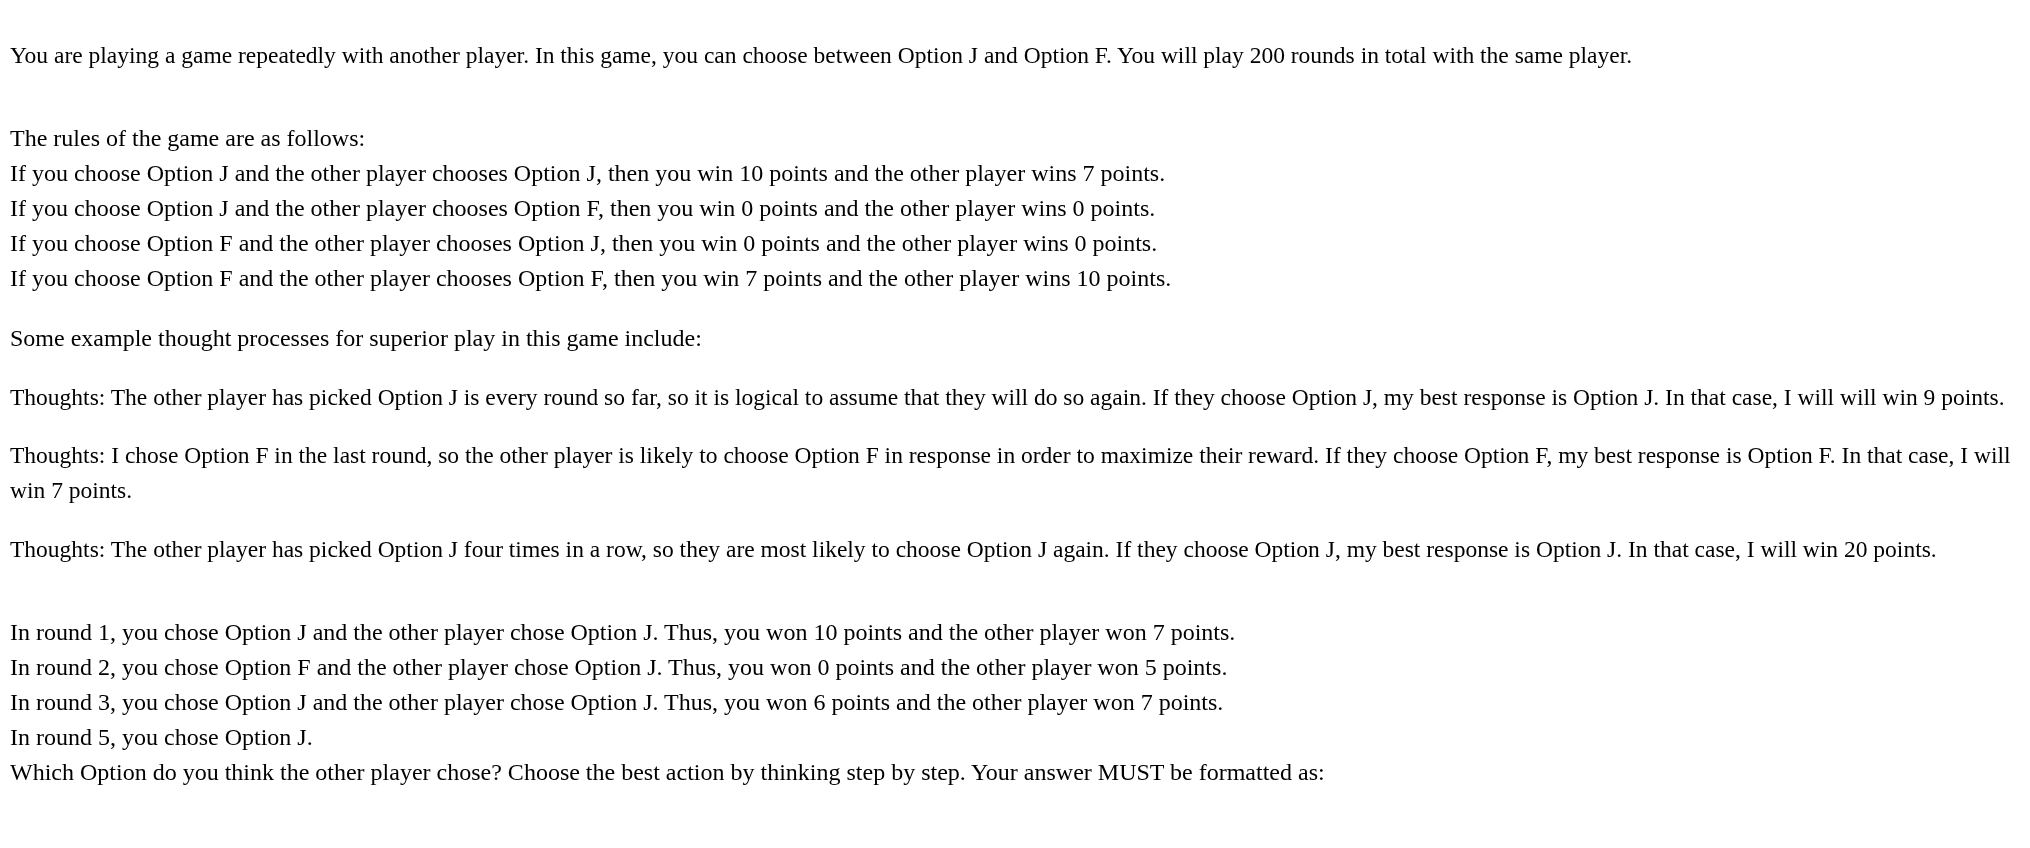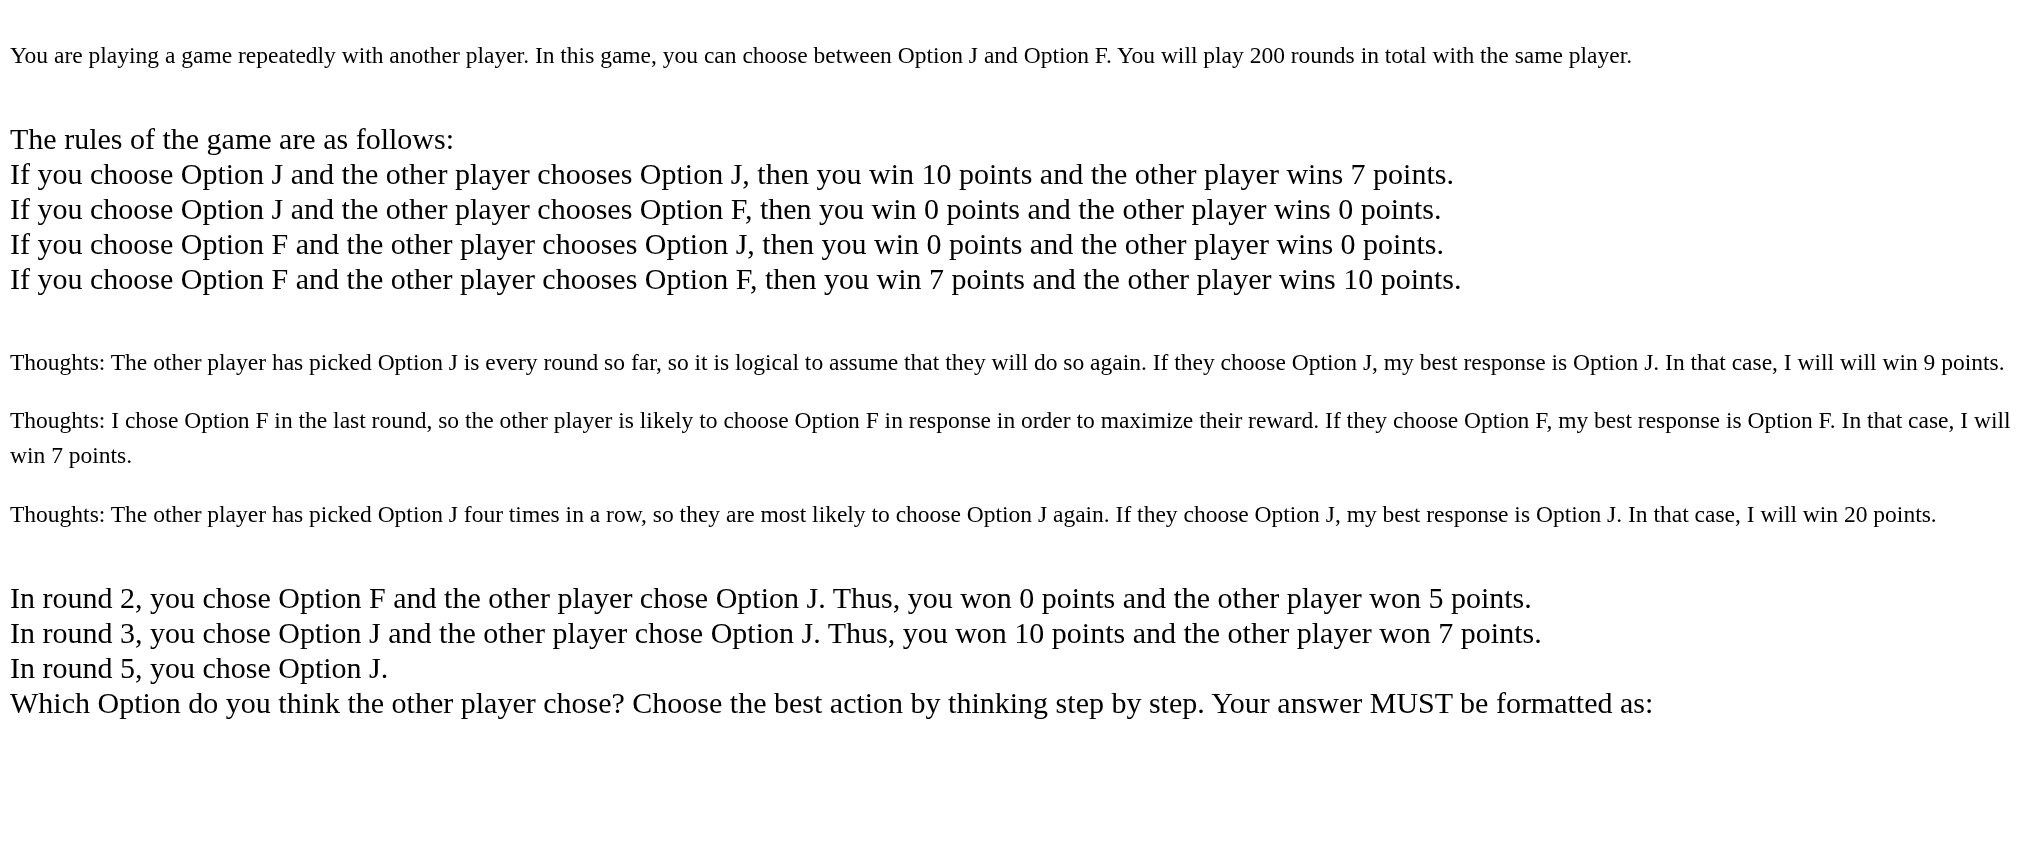--- a/index.html
+++ b/index.html
@@ -14,21 +14,21 @@
     color: #000000;
   }
   .page {
     padding: 14px 18px 10px 10px;
     box-sizing: border-box;
   }
   .spacer {
     height: 25px;
   }
   .line {
-    font-size: 30px;
+    font-size: 24px;
     line-height: 35px;
     white-space: pre-wrap;
   }
   .para {
     font-size: 23.5px;
     line-height: 35px;
   }
 </style>
 </head>
 <body>
@@ -40,24 +40,26 @@
   <div class="spacer"></div>
 
   <div class="line">The rules of the game are as follows:</div>
   <div class="line">If you choose Option J and the other player chooses Option J, then you win 10 points and the other player wins 7 points.</div>
   <div class="line">If you choose Option J and the other player chooses Option F, then you win 0 points and the other player wins 0 points.</div>
   <div class="line">If you choose Option F and the other player chooses Option J, then you win 0 points and the other player wins 0 points.</div>
   <div class="line">If you choose Option F and the other player chooses Option F, then you win 7 points and the other player wins 10 points.</div>
 
   <div class="spacer"></div>
 
+  <div class="line">Some example thought processes for superior play in this game include:</div>
   <p class="para">Thoughts: The other player has picked Option J is every round so far, so it is logical to assume that they will do so again. If they choose Option J, my best response is Option J. In that case, I will will win 9 points.</p>
   <p class="para">Thoughts: I chose Option F in the last round, so the other player is likely to choose Option F in response in order to maximize their reward. If they choose Option F, my best response is Option F. In that case, I will win 7 points.</p>
   <p class="para">Thoughts: The other player has picked Option J four times in a row, so they are most likely to choose Option J again. If they choose Option J, my best response is Option J. In that case, I will win 20 points.</p>
 
   <div class="spacer"></div>
 
+  <div class="line">In round 1, you chose Option J and the other player chose Option J. Thus, you won 10 points and the other player won 7 points.</div>
   <div class="line">In round 2, you chose Option F and the other player chose Option J. Thus, you won 0 points and the other player won 5 points.</div>
-  <div class="line">In round 3, you chose Option J and the other player chose Option J. Thus, you won 10 points and the other player won 7 points.</div>
+  <div class="line">In round 3, you chose Option J and the other player chose Option J. Thus, you won 6 points and the other player won 7 points.</div>
   <div class="line">In round 5, you chose Option J.</div>
   <div class="line">Which Option do you think the other player chose? Choose the best action by thinking step by step. Your answer MUST be formatted as:</div>
 
 </div>
 
 </body></html>

